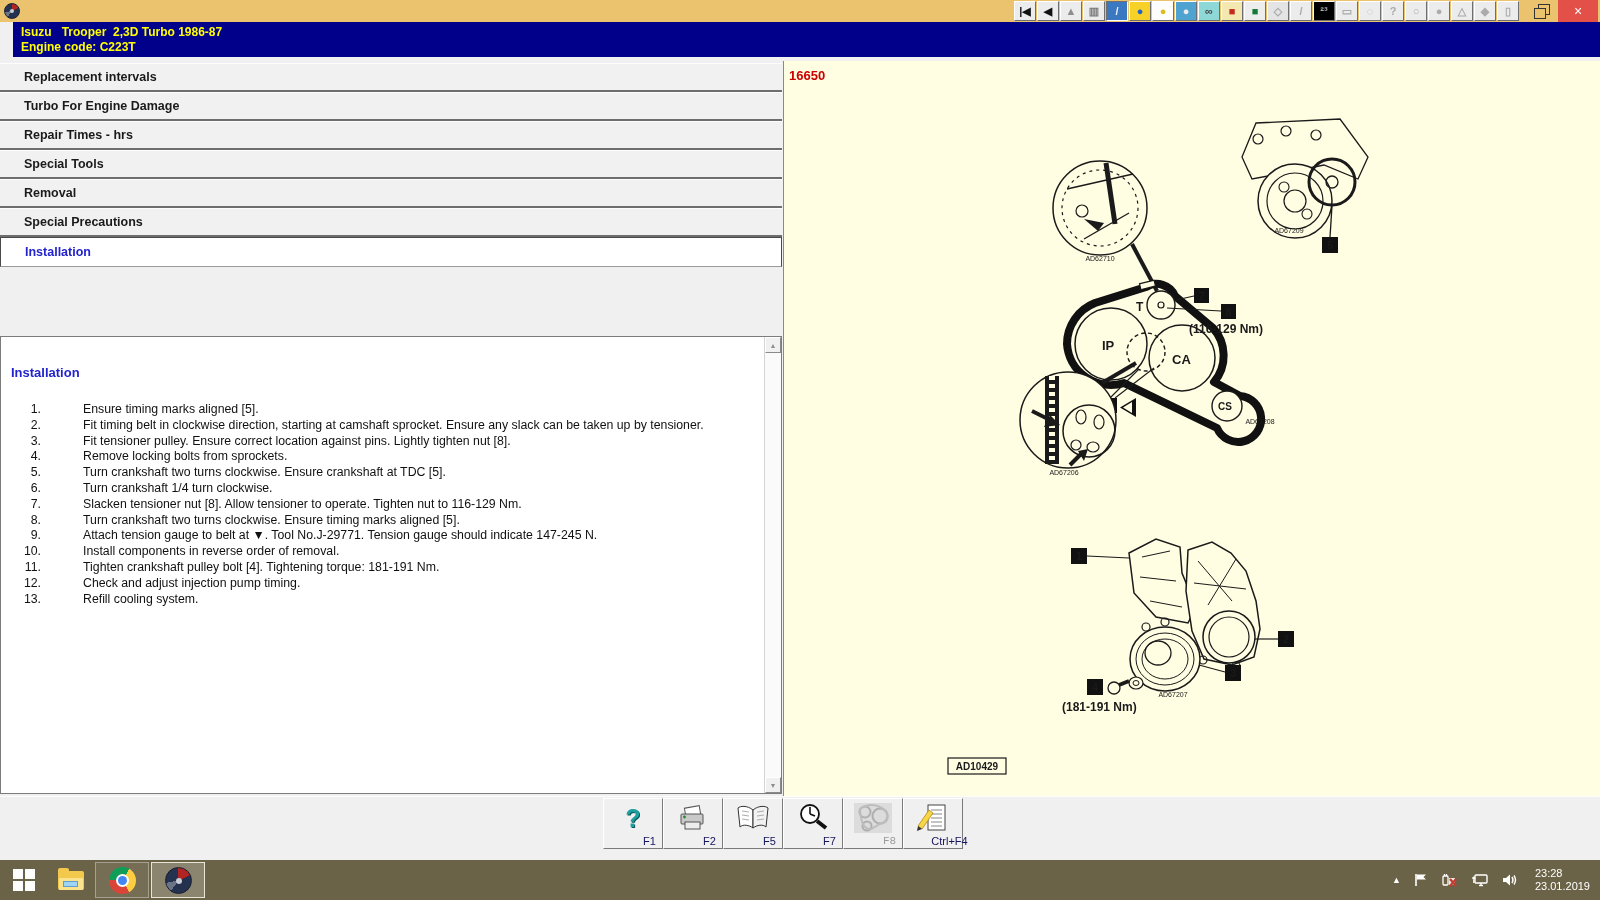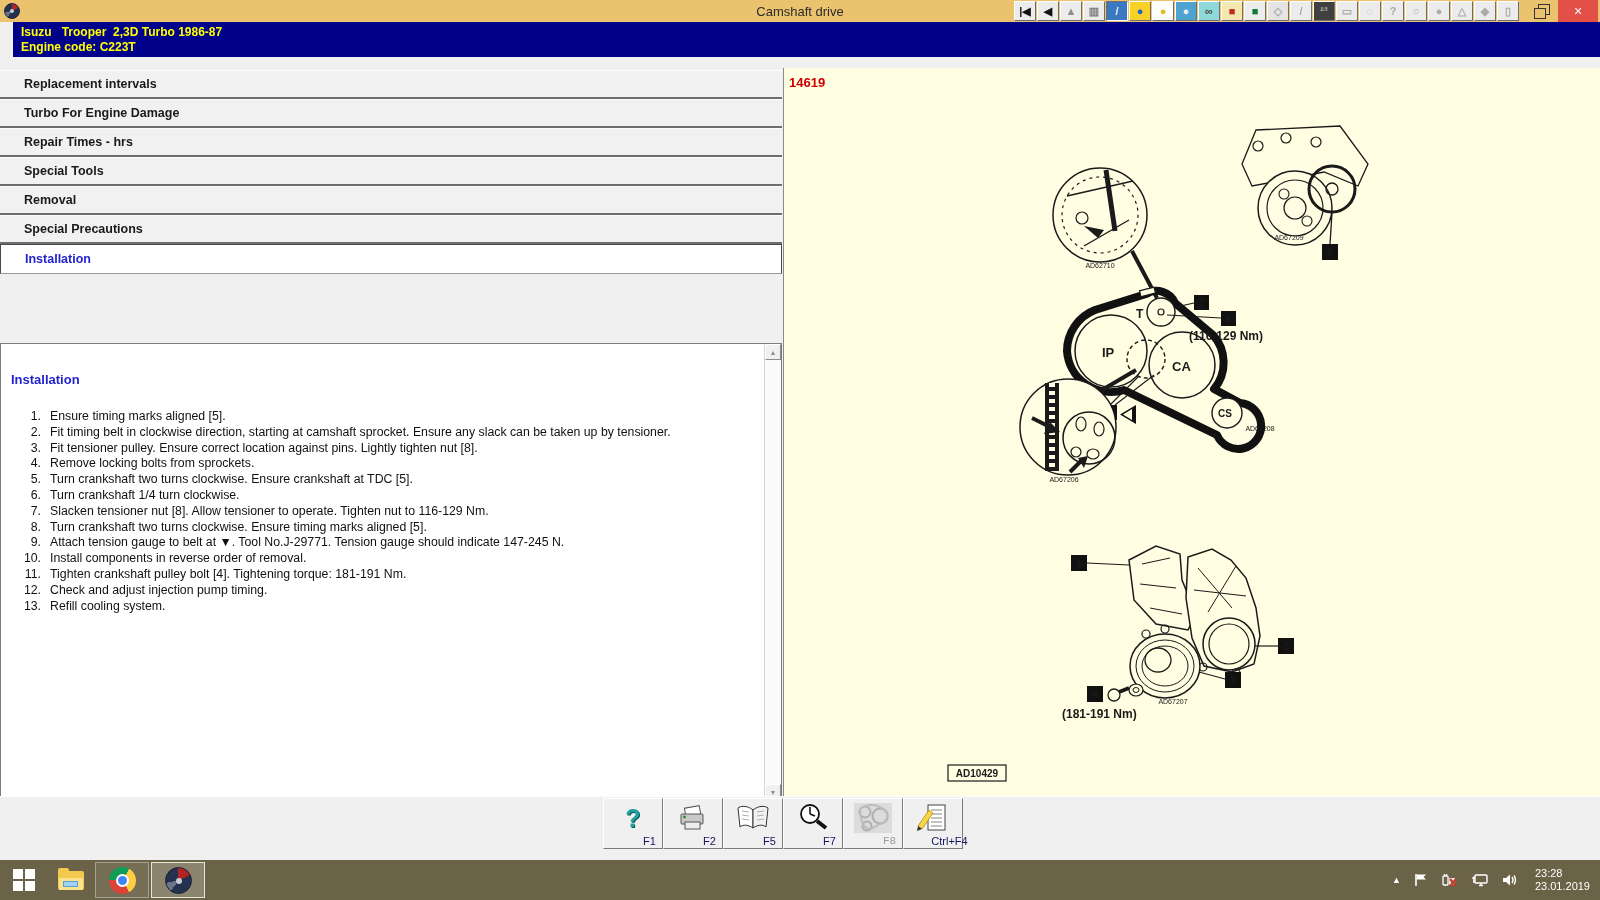--- a/index.html
+++ b/index.html
@@ -21,32 +21,32 @@
   .cap-restore { width:18px; height:14px; position:relative; margin:0 6px 0 8px; cursor:pointer;}
   .cap-restore::before{ content:""; position:absolute; left:5px; top:0; width:10px; height:9px; border:1px solid #333; }
   .cap-restore::after{ content:""; position:absolute; left:1px; top:4px; width:10px; height:9px; border:1px solid #333; background:#EBC36E; }
   .cap-close { width:40px; height:22px; background:#E25048; color:#fff; font-size:14px; display:flex; align-items:center; justify-content:center; cursor:pointer; }
 
   
   .veh-header { position:absolute; top:22px; left:13px; width:1600px; height:35px; background:#00008B; color:#FFFF00; font-weight:bold; font-size:12px; padding:3px 0 0 8px; }
   .veh-header div { white-space:pre; line-height:15px; }
 
   
-  .main { position:absolute; top:68px; left:0; width:1508px; height:739px; }
+  .main { position:absolute; top:61px; left:0; width:1508px; height:739px; }
   .left { position:absolute; left:0; top:0; width:783px; height:739px; background:#F0F0F0; }
   .sections { position:absolute; top:2px; left:0; width:782px; }
   .section-row { height:29px; background:#F1F1F1; border-top:1px solid #FDFDFD; border-bottom:2px solid #6E6E6E; display:flex; align-items:center; padding-left:24px; font-size:12.5px; font-weight:bold; color:#1a1a1a; cursor:pointer; }
   .section-row.selected { background:#FFFFFF; color:#2323CE; border:1px solid #4a4a4a; border-bottom:1px solid #9a9a9a; height:30px; }
   .content-box { position:absolute; left:0; top:275px; width:782px; height:458px; background:#fff; border:1px solid #7c7c7c; }
   .content-inner { position:absolute; left:0; top:0; right:17px; bottom:0; overflow:hidden; padding:28px 0 0 10px; }
   .content-heading { color:#2323CE; font-weight:bold; font-size:13px; margin-bottom:22px; }
   ol.steps { list-style:none; }
   ol.steps li { display:flex; font-size:12.3px; color:#111; line-height:15.8px; }
   .step-num { width:30px; text-align:right; margin-right:9px; flex:0 0 auto; }
-  .step-text { white-space:pre-wrap; }
+  .step-text { white-space:pre-wrap;margin-left:33px; }
   
   .vscroll { position:absolute; top:0; right:0; bottom:0; width:17px; border-left:1px solid #d4d4d4; background:#FAFAFA; }
   .sbtn { position:absolute; left:0; width:16px; height:16px; background:#F0F0F0; border:1px solid; border-color:#fff #8a8a8a #8a8a8a #fff; color:#8e8e8e; font-size:7px; display:flex; align-items:center; justify-content:center; cursor:pointer;}
   .sbtn.up{ top:0; } .sbtn.down{ bottom:0; }
   .sbtn.up::before{content:"▲";} .sbtn.down::before{content:"▼";}
 
   
   .right { position:absolute; left:783px; top:0; width:817px; height:739px; background:#FFFDE2; border-left:1px solid #8a8a8a; }
   .fig-number { position:absolute; left:5px; top:7px; color:#CC0000; font-weight:bold; font-size:13px; }
   .diagram-svg { position:absolute; left:0; top:0; width:817px; height:739px; }
@@ -92,21 +92,20 @@
   .tray-icon { display:flex; align-items:center; justify-content:center; cursor:pointer; }
   .clock { text-align:left; font-size:11px; line-height:13px; color:#fff; cursor:default; padding-left:4px; }
 </style>
 </head>
 <body>
 
 <div class="window">
 
   <div class="titlebar">
     <span class="app-disc"></span>
-    <div class="win-title">Camshaft drive</div>
     <div class="tb-icons">
       <span id="tool-strip" style="display:flex;gap:1px;">
           <span class="tbi" style="background: rgb(236, 236, 236);">
             <span class="g" style="color: rgb(17, 17, 17);">|◀</span>
           </span>
           <span class="tbi" style="background: rgb(236, 236, 236);">
             <span class="g" style="color: rgb(17, 17, 17);">◀</span>
           </span>
           <span class="tbi" style="background: rgb(236, 236, 236);">
             <span class="g" style="color: rgb(143, 143, 143);">▲</span>
@@ -134,21 +133,21 @@
           </span>
           <span class="tbi" style="background: rgb(237, 237, 237);">
             <span class="g" style="color: rgb(21, 122, 56);">■</span>
           </span>
           <span class="tbi" style="background: rgb(228, 228, 228);">
             <span class="g" style="color: rgb(171, 171, 171);">◇</span>
           </span>
           <span class="tbi" style="background: rgb(236, 236, 236);">
             <span class="g" style="color: rgb(171, 171, 171);">/</span>
           </span>
-          <span class="tbi" style="background: #404040;">
+          <span class="tbi" style="background: #000000;">
             <span class="g" style="color: rgb(171, 171, 171);">²³</span>
           </span>
           <span class="tbi" style="background: rgb(236, 236, 236);">
             <span class="g" style="color: rgb(171, 171, 171);">▭</span>
           </span>
           <span class="tbi" style="background: rgb(236, 236, 236);">
             <span class="g" style="color: rgb(171, 171, 171);">◌</span>
           </span>
           <span class="tbi" style="background: rgb(236, 236, 236);">
             <span class="g" style="color: rgb(171, 171, 171);">?</span>
@@ -265,21 +264,21 @@
             </ol>
         </div>
         <div class="vscroll">
           <span class="sbtn up"></span>
           <span class="sbtn down"></span>
         </div>
       </div>
     </div>
 
     <div class="right">
-      <div class="fig-number">14619</div>
+      <div class="fig-number">16650</div>
       <svg class="diagram-svg" viewBox="0 0 817 739">
 
         <g>
           <circle cx="316" cy="147" r="47" fill="#FFFDE2" stroke="#1a1a1a" stroke-width="1.5"></circle>
           <circle cx="316" cy="147" r="38" fill="none" stroke="#1a1a1a" stroke-width="1.2" stroke-dasharray="3,4"></circle>
           <line x1="322" y1="102" x2="331" y2="163" stroke="#1a1a1a" stroke-width="5"></line>
           <line x1="283" y1="128" x2="349" y2="113" stroke="#1a1a1a" stroke-width="1.4"></line>
           <line x1="300" y1="178" x2="345" y2="152" stroke="#1a1a1a" stroke-width="1.4"></line>
           <circle cx="298" cy="150" r="6" fill="none" stroke="#1a1a1a" stroke-width="1.2"></circle>
           <polygon points="300,158 320,162 314,170" fill="#1a1a1a"></polygon>

